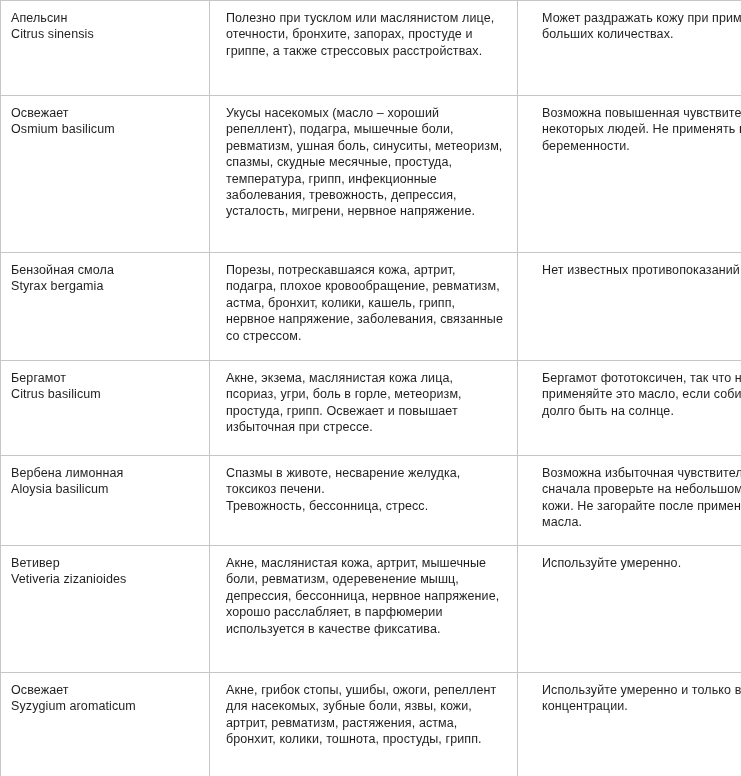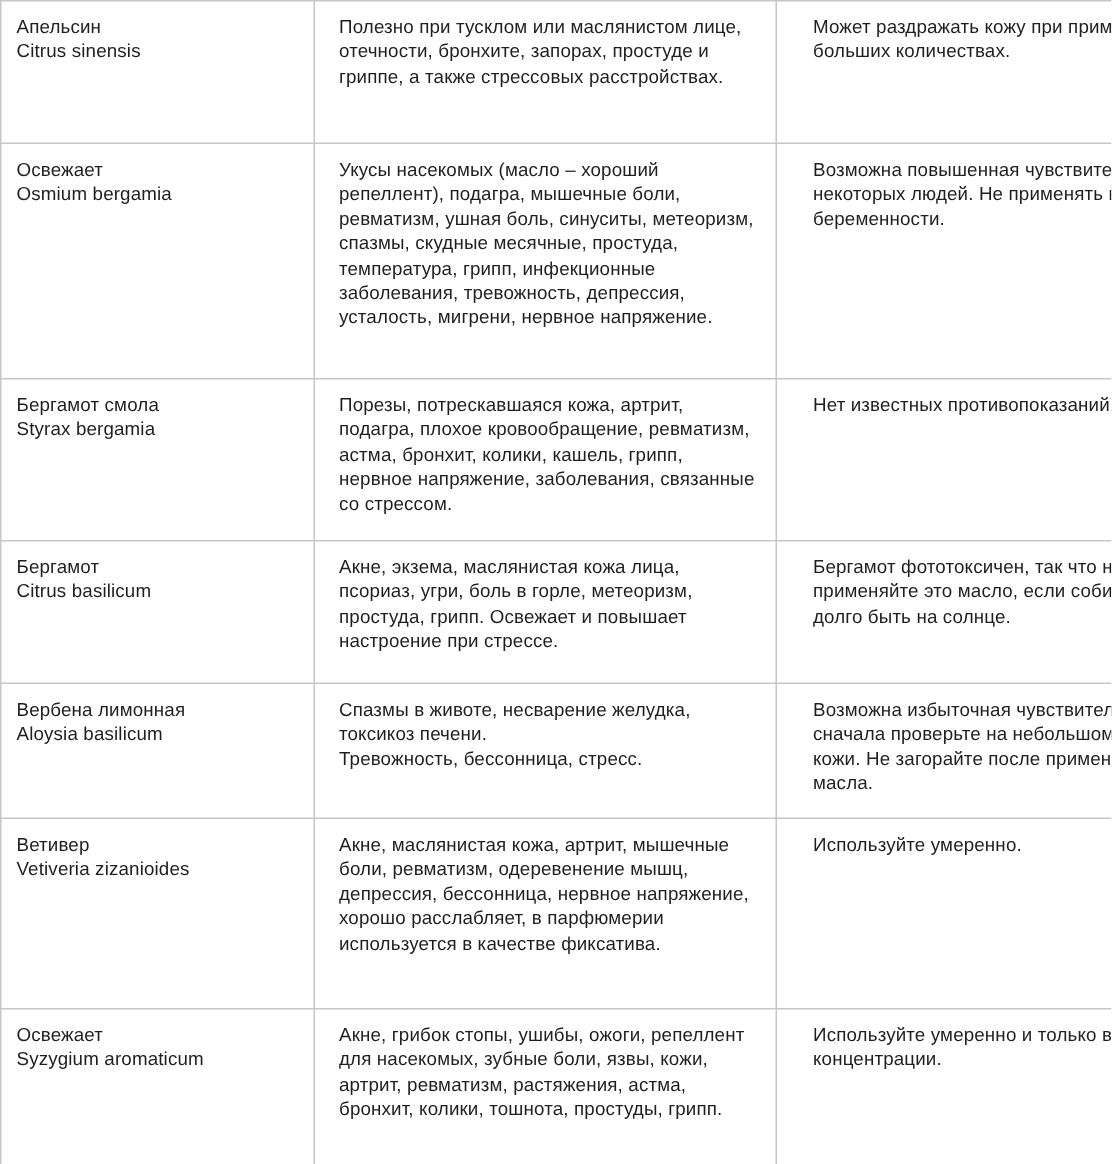--- a/index.html
+++ b/index.html
@@ -59,39 +59,39 @@
         <td class="c1">
           <div class="oil-name">Апельсин</div>
           <div class="oil-latin">Citrus sinensis</div>
         </td>
         <td class="c2 uses">Полезно при тусклом или маслянистом лице, отечности, бронхите, запорах, простуде и гриппе, а также стрессовых расстройствах.</td>
         <td class="c3 warn">Может раздражать кожу при применении в больших количествах.</td>
       </tr>
       <tr class="r1">
         <td class="c1">
           <div class="oil-name">Освежает</div>
-          <div class="oil-latin">Osmium bergamia</div>
+          <div class="oil-latin">Osmium basilicum</div>
         </td>
         <td class="c2 uses">Укусы насекомых (масло – хороший репеллент), подагра, мышечные боли, ревматизм, ушная боль, синуситы, метеоризм, спазмы, скудные месячные, простуда, температура, грипп, инфекционные заболевания, тревожность, депрессия, усталость, мигрени, нервное напряжение.</td>
         <td class="c3 warn">Возможна повышенная чувствительность у некоторых людей. Не применять во время беременности.</td>
       </tr>
       <tr class="r2">
         <td class="c1">
-          <div class="oil-name">Бергамот смола</div>
+          <div class="oil-name">Бензойная смола</div>
           <div class="oil-latin">Styrax bergamia</div>
         </td>
         <td class="c2 uses">Порезы, потрескавшаяся кожа, артрит, подагра, плохое кровообращение, ревматизм, астма, бронхит, колики, кашель, грипп, нервное напряжение, заболевания, связанные со стрессом.</td>
         <td class="c3 warn">Нет известных противопоказаний.</td>
       </tr>
       <tr class="r3">
         <td class="c1">
           <div class="oil-name">Бергамот</div>
           <div class="oil-latin">Citrus basilicum</div>
         </td>
-        <td class="c2 uses">Акне, экзема, маслянистая кожа лица, псориаз, угри, боль в горле, метеоризм, простуда, грипп. Освежает и повышает настроение при стрессе.</td>
+        <td class="c2 uses">Акне, экзема, маслянистая кожа лица, псориаз, угри, боль в горле, метеоризм, простуда, грипп. Освежает и повышает избыточная при стрессе.</td>
         <td class="c3 warn">Бергамот фототоксичен, так что не применяйте это масло, если собираетесь долго быть на солнце.</td>
       </tr>
       <tr class="r4">
         <td class="c1">
           <div class="oil-name">Вербена лимонная</div>
           <div class="oil-latin">Aloysia basilicum</div>
         </td>
         <td class="c2 uses">Спазмы в животе, несварение желудка, токсикоз печени.
 Тревожность, бессонница, стресс.</td>
         <td class="c3 warn">Возможна избыточная чувствительность, сначала проверьте на небольшом участке кожи. Не загорайте после применения этого масла.</td>

